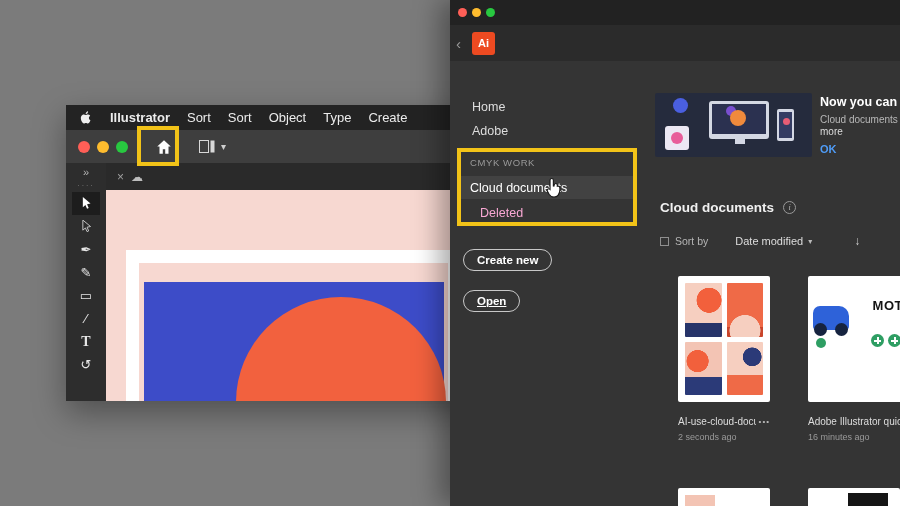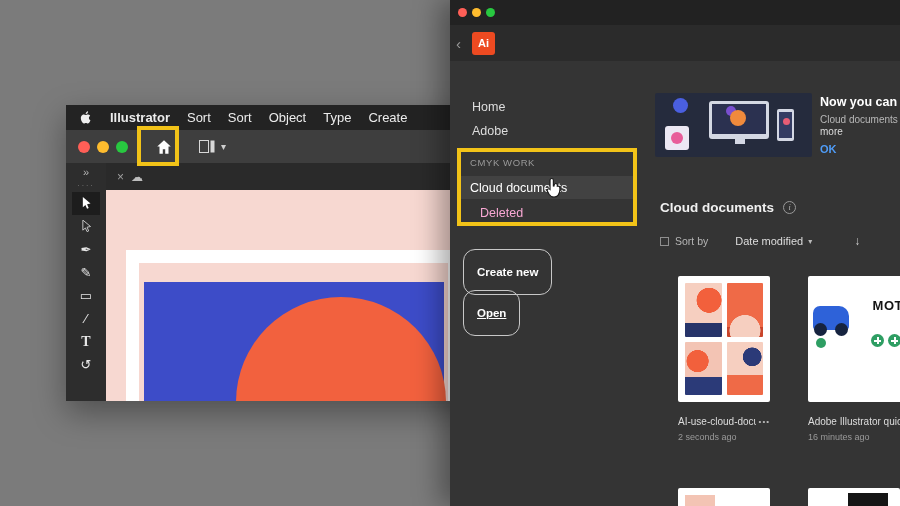--- a/index.html
+++ b/index.html
@@ -67,21 +67,21 @@
   .nav-row-selected { position:absolute; left:10px; top:176px; width:175px; height:23px;
     background:#424242; display:flex; align-items:center; padding-left:10px;
     color:#ffffff; font-size:12.5px; }
   .nav-deleted { left:30px; top:206px; color:#f9a8d4; }
   .hl-nav { position:absolute; left:7px; top:148px; width:180px; height:78px;
     border:4px solid #f2c318; pointer-events:none; z-index:5; }
   .cursor-hand { position:absolute; left:95px; top:177px; z-index:6; }
 
   .pill-btn { position:absolute; left:13px; border:1px solid #c8c8c8; border-radius:12px;
     color:#ffffff; background:transparent; font-size:11.5px; font-weight:700;
-    padding:16px 13px; font-family:inherit; }
+    padding:4px 13px; font-family:inherit; }
   .btn-create { top:249px; }
   .btn-open { top:290px;text-decoration:underline; }
 
   .banner-illus { position:absolute; left:205px; top:93px; width:157px; height:64px;
     background:#252b3d; border-radius:2px; overflow:hidden; }
   .bi-logo { position:absolute; left:18px; top:5px; width:15px; height:15px; border-radius:50%; background:#4a5fe0; }
   .bi-monitor { position:absolute; left:54px; top:8px; width:60px; height:38px; background:#d4d8e4; border-radius:3px; }
   .bi-screen { position:absolute; left:3px; top:3px; right:3px; bottom:5px; background:#2b3150; }
   .bi-face { position:absolute; left:18px; top:6px; width:16px; height:16px; border-radius:50%; background:#f08a3c; }
   .bi-hair { position:absolute; left:14px; top:2px; width:10px; height:10px; border-radius:50%; background:#7a4fd0; }

